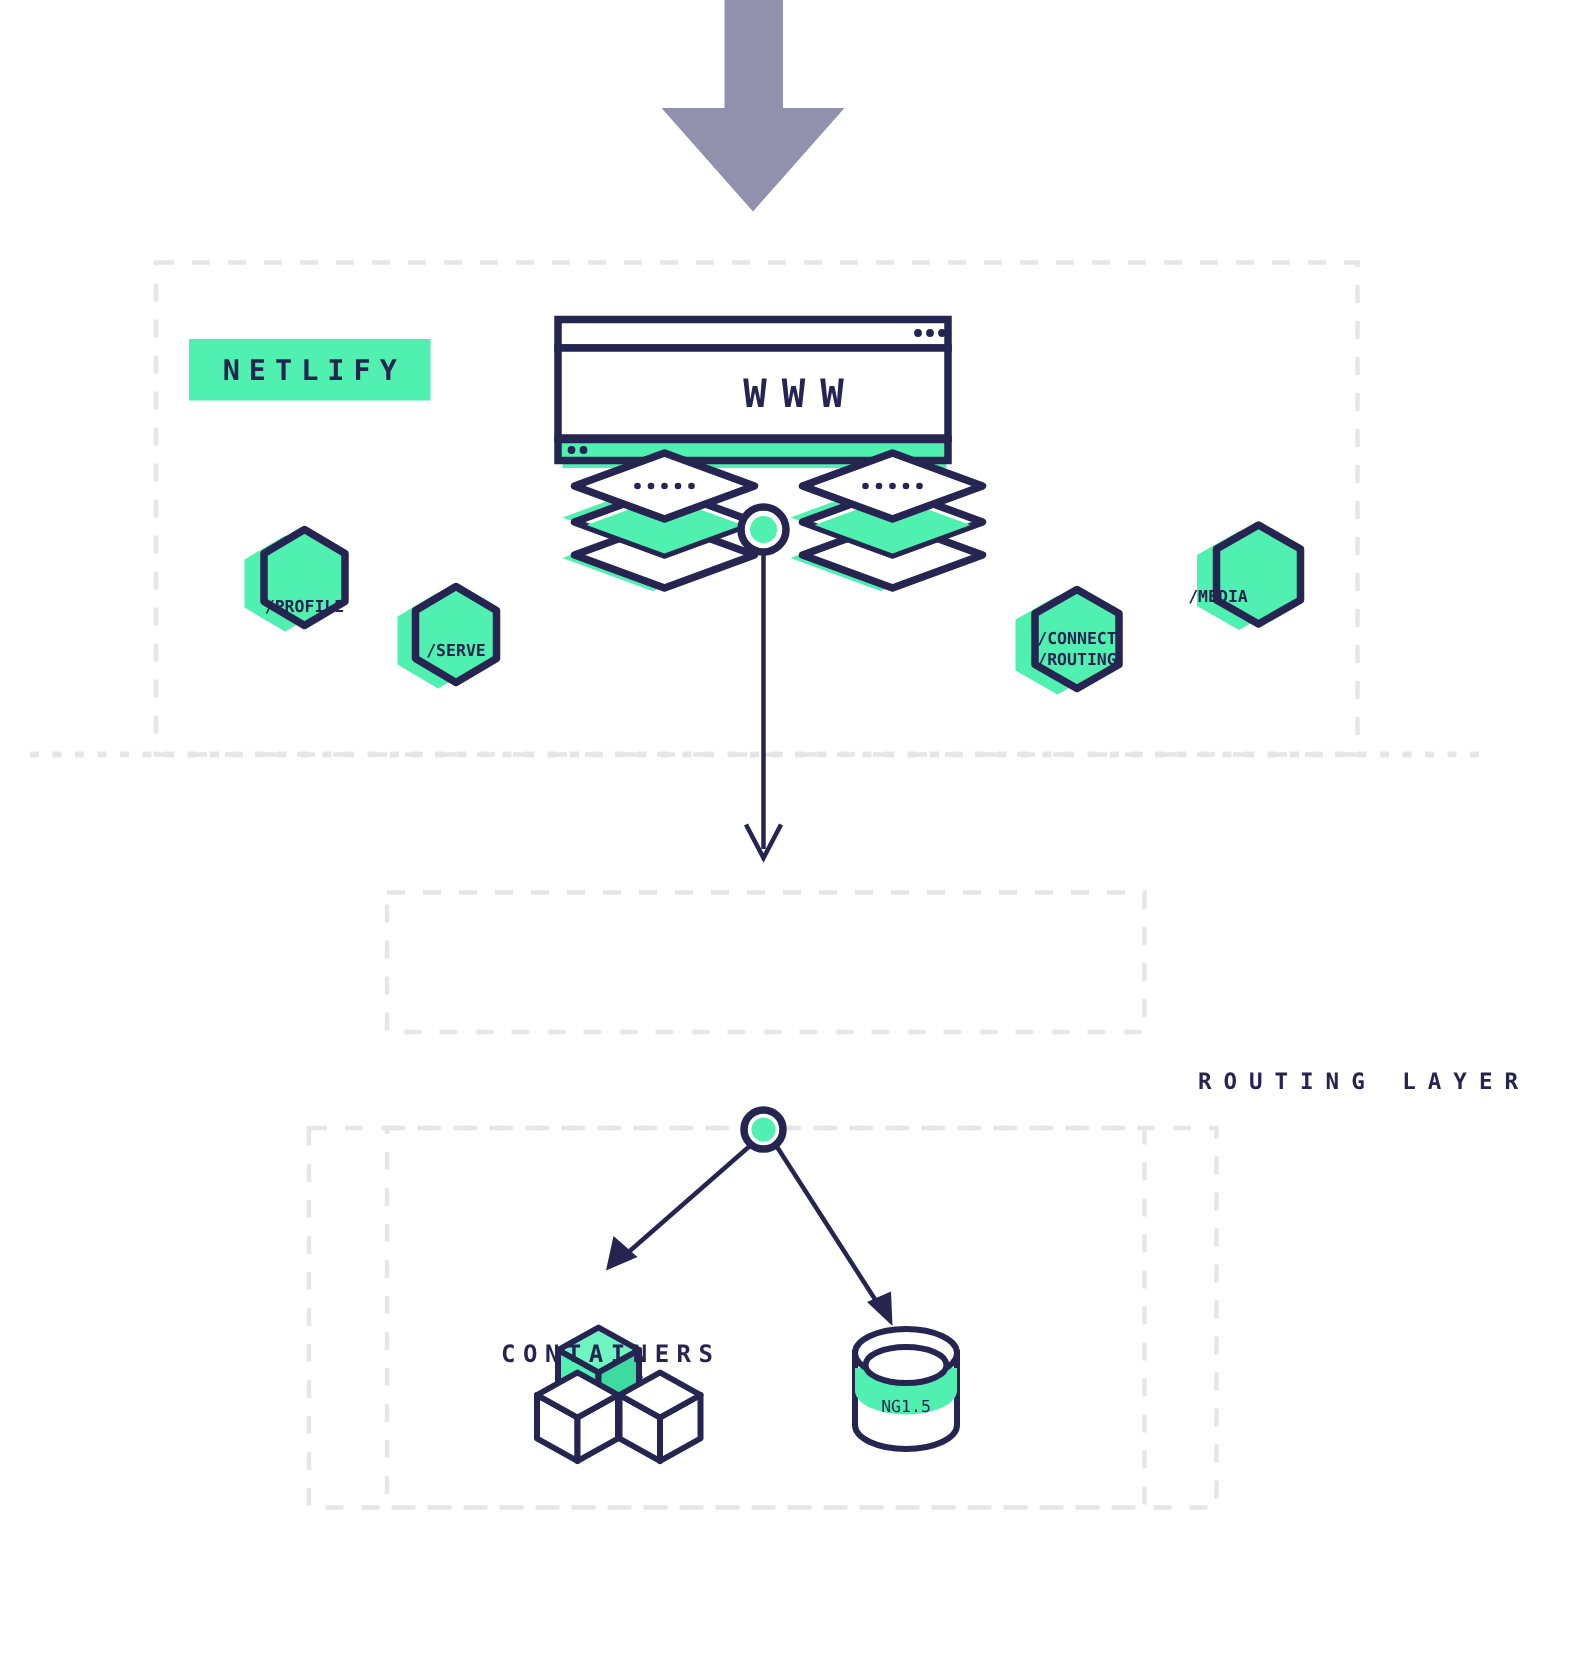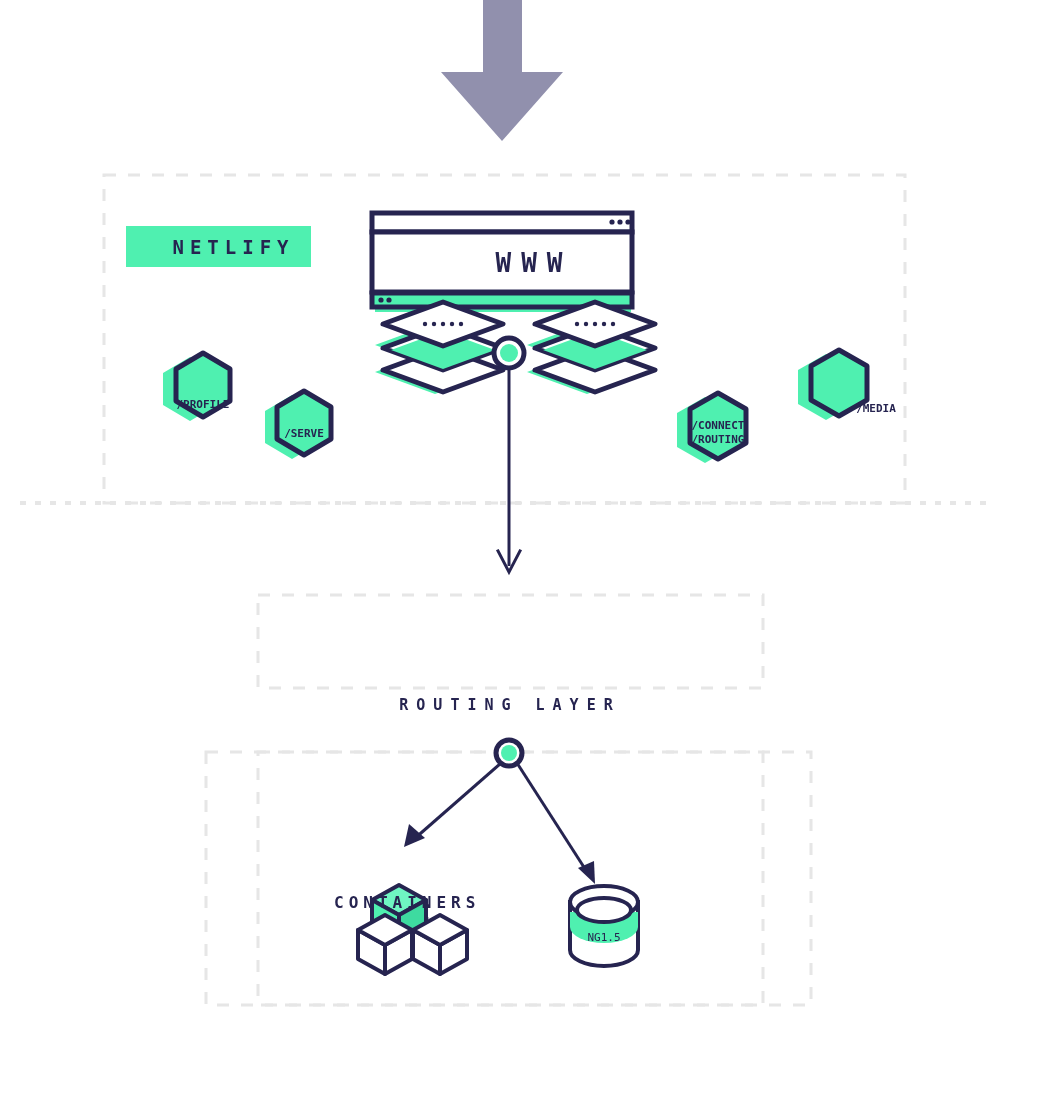--- a/index.html
+++ b/index.html
@@ -27,21 +27,20 @@
   }
   .label-box {
     position: absolute;
     display: flex;
     align-items: center;
     justify-content: center;
     background: #4FF0B0;
     color: #262450;
     font-family: "DejaVu Sans Mono", monospace;
     font-weight: bold;
-    padding-left: 24px;
   }
   #netlify-badge {
     left: 126px;
     top: 226px;
     width: 161px;
     height: 41px;
     font-size: 19px;
     letter-spacing: 6px;
     text-indent: 6px;
   }
@@ -56,23 +55,23 @@
   }
   .plain-label {
     position: absolute;
     color: #262450;
     font-family: "DejaVu Sans Mono", monospace;
     font-weight: bold;
     white-space: nowrap;
   }
   #routing-layer-label {
     left: 0;
-    top: 696px;
+    top: 712px;
     width: 1020px;
-    text-align: center;
+    text-align: right;
     font-size: 15px;
     letter-spacing: 8px;
   }
   #containers-label {
     left: 334px;
     top: 893px;
     font-size: 16px;
     letter-spacing: 5px;
   }
   .hex-text {
@@ -278,21 +277,21 @@
   <div class="label-box" id="netlify-badge">NETLIFY</div>
 
   <div class="www-text">WWW</div>
 
   <div class="hex-text" style="left:163px; top:398px; width:80px;">/PROFILE</div>
 
   <div class="hex-text" style="left:264px; top:427px; width:80px;">/SERVE</div>
 
   <div class="hex-text" style="left:678px; top:419px; width:80px;"><span>/CONNECT</span><br><span>/ROUTING</span></div>
 
-  <div class="hex-text" style="left:836px; top:391px; width:80px;margin-top:11px;">/MEDIA</div>
+  <div class="hex-text" style="left:772px; top:391px; width:80px;">/MEDIA</div>
 
 
   <div class="plain-label" id="routing-layer-label">ROUTING LAYER</div>
 
   <div class="plain-label" id="containers-label">CONTAINERS</div>
 
   <div class="db-text">NG1.5</div>
 
 </div>
 

